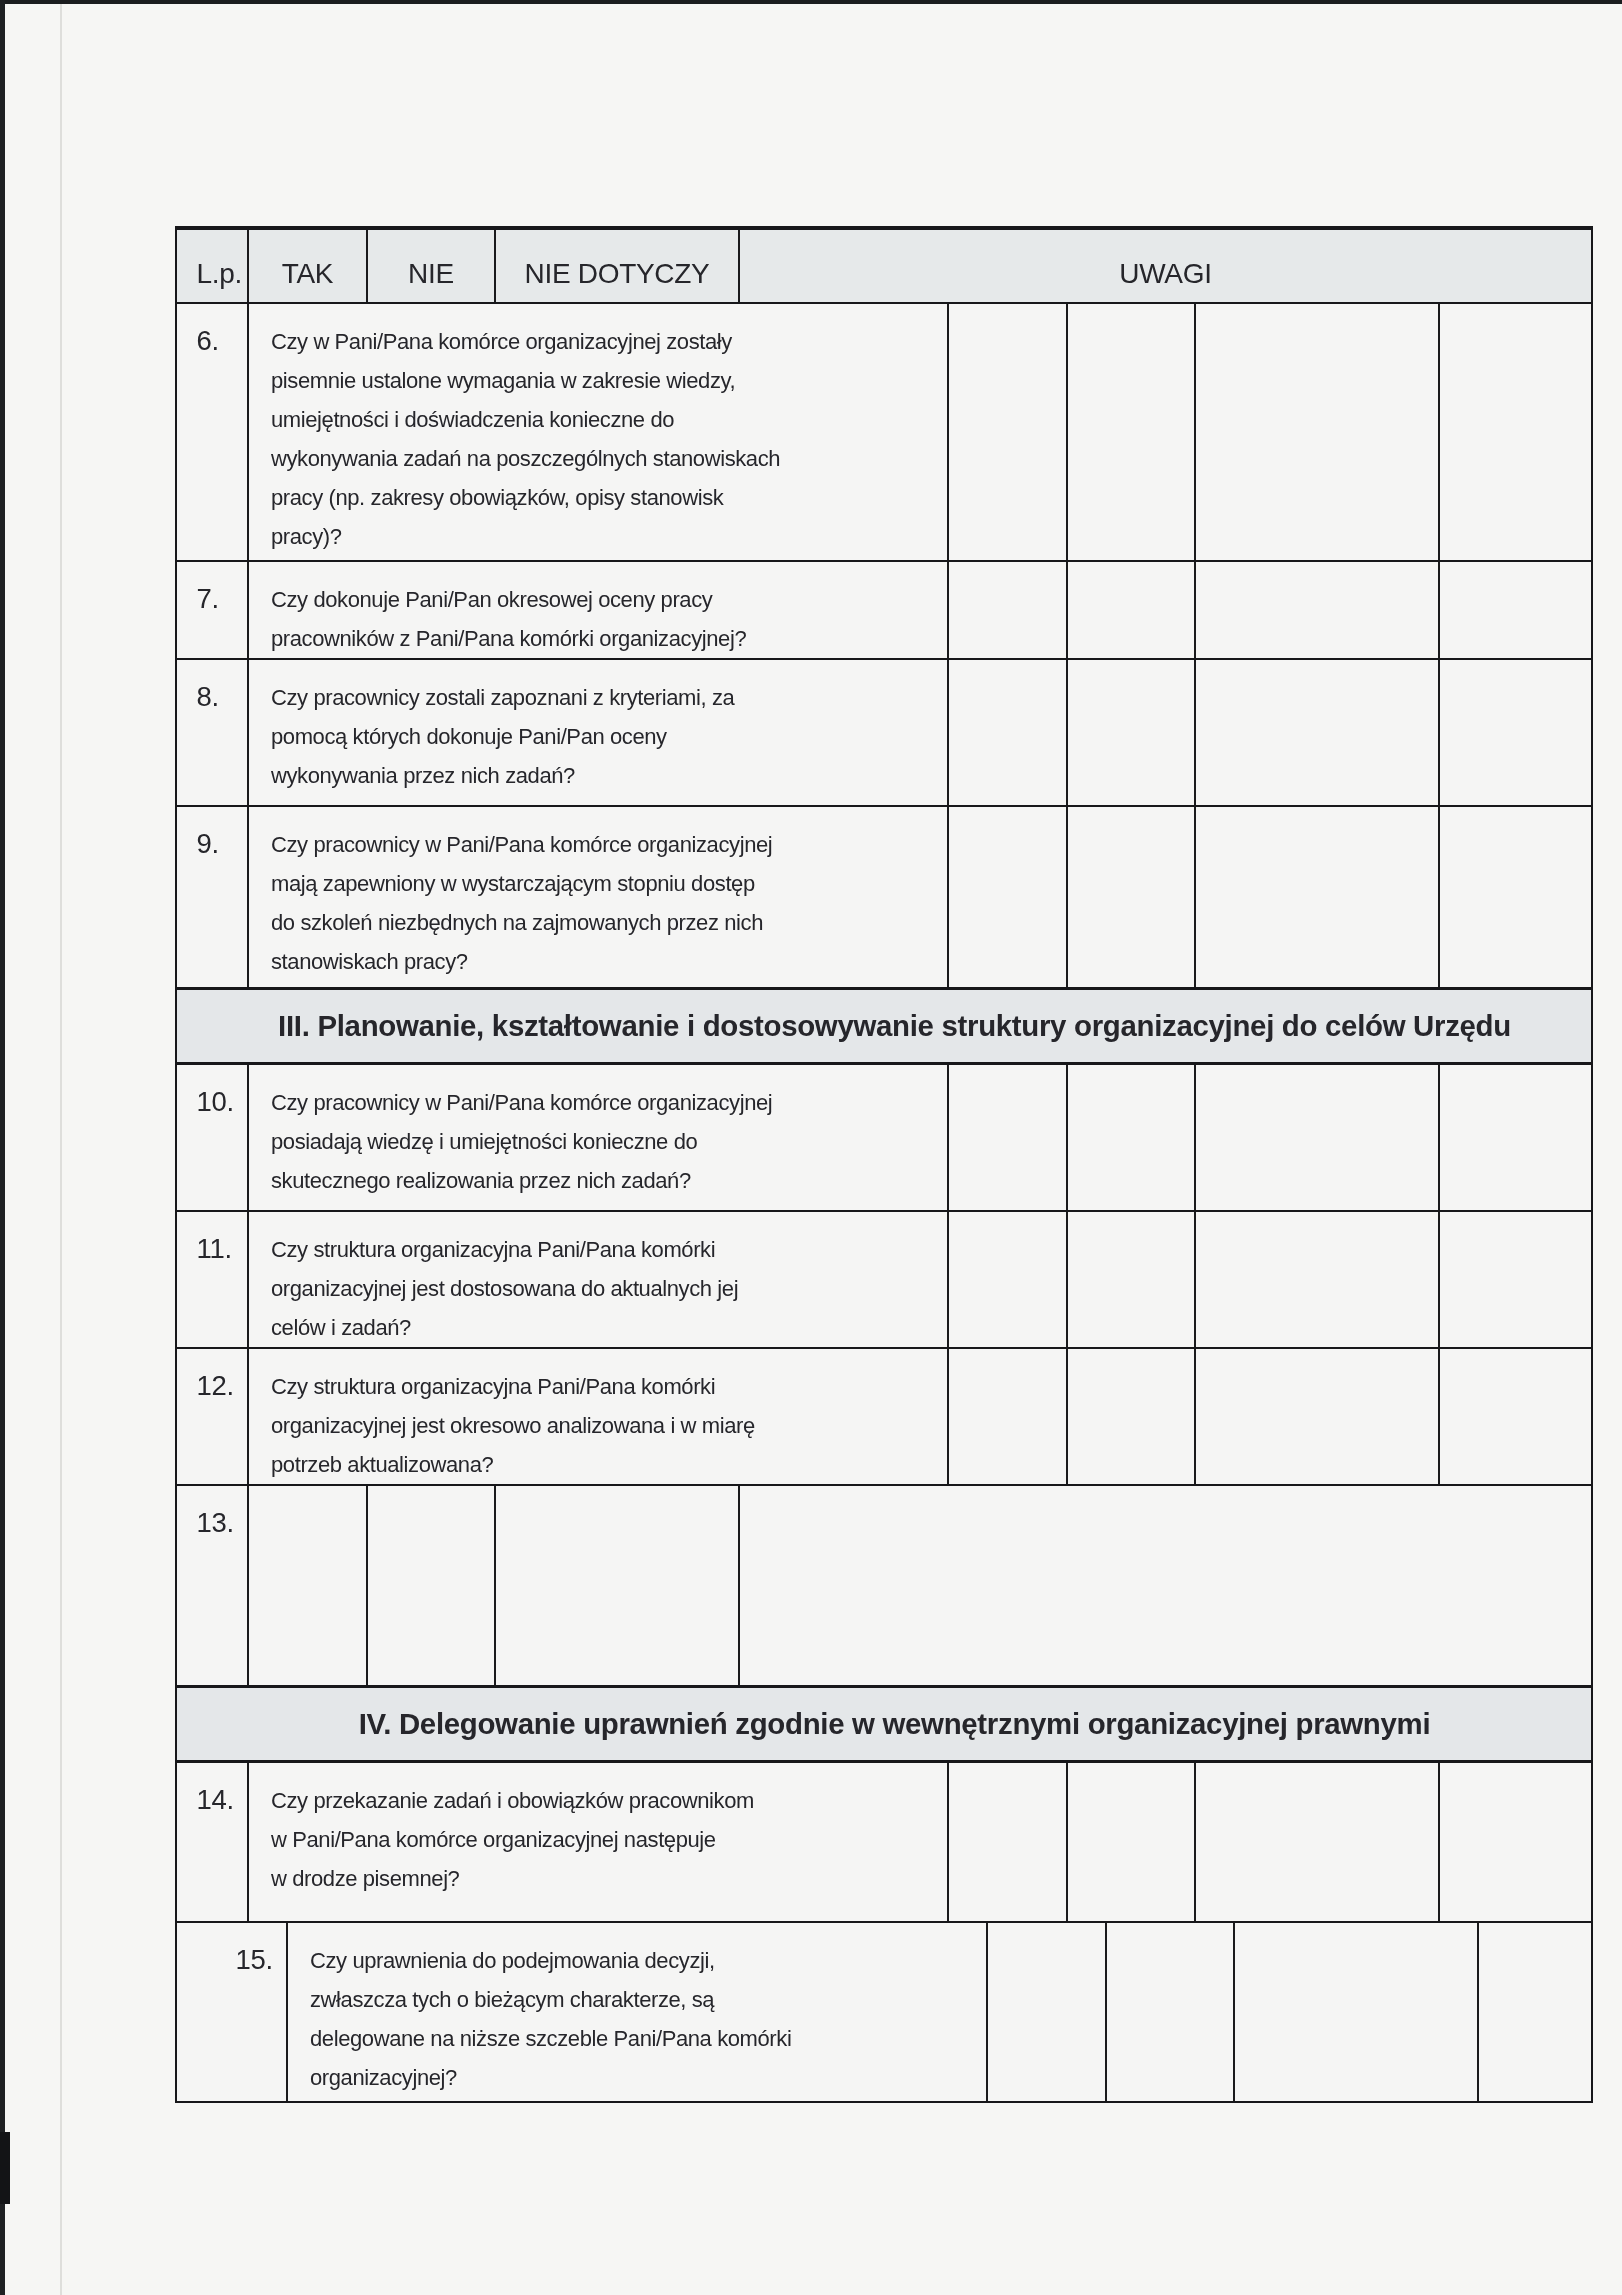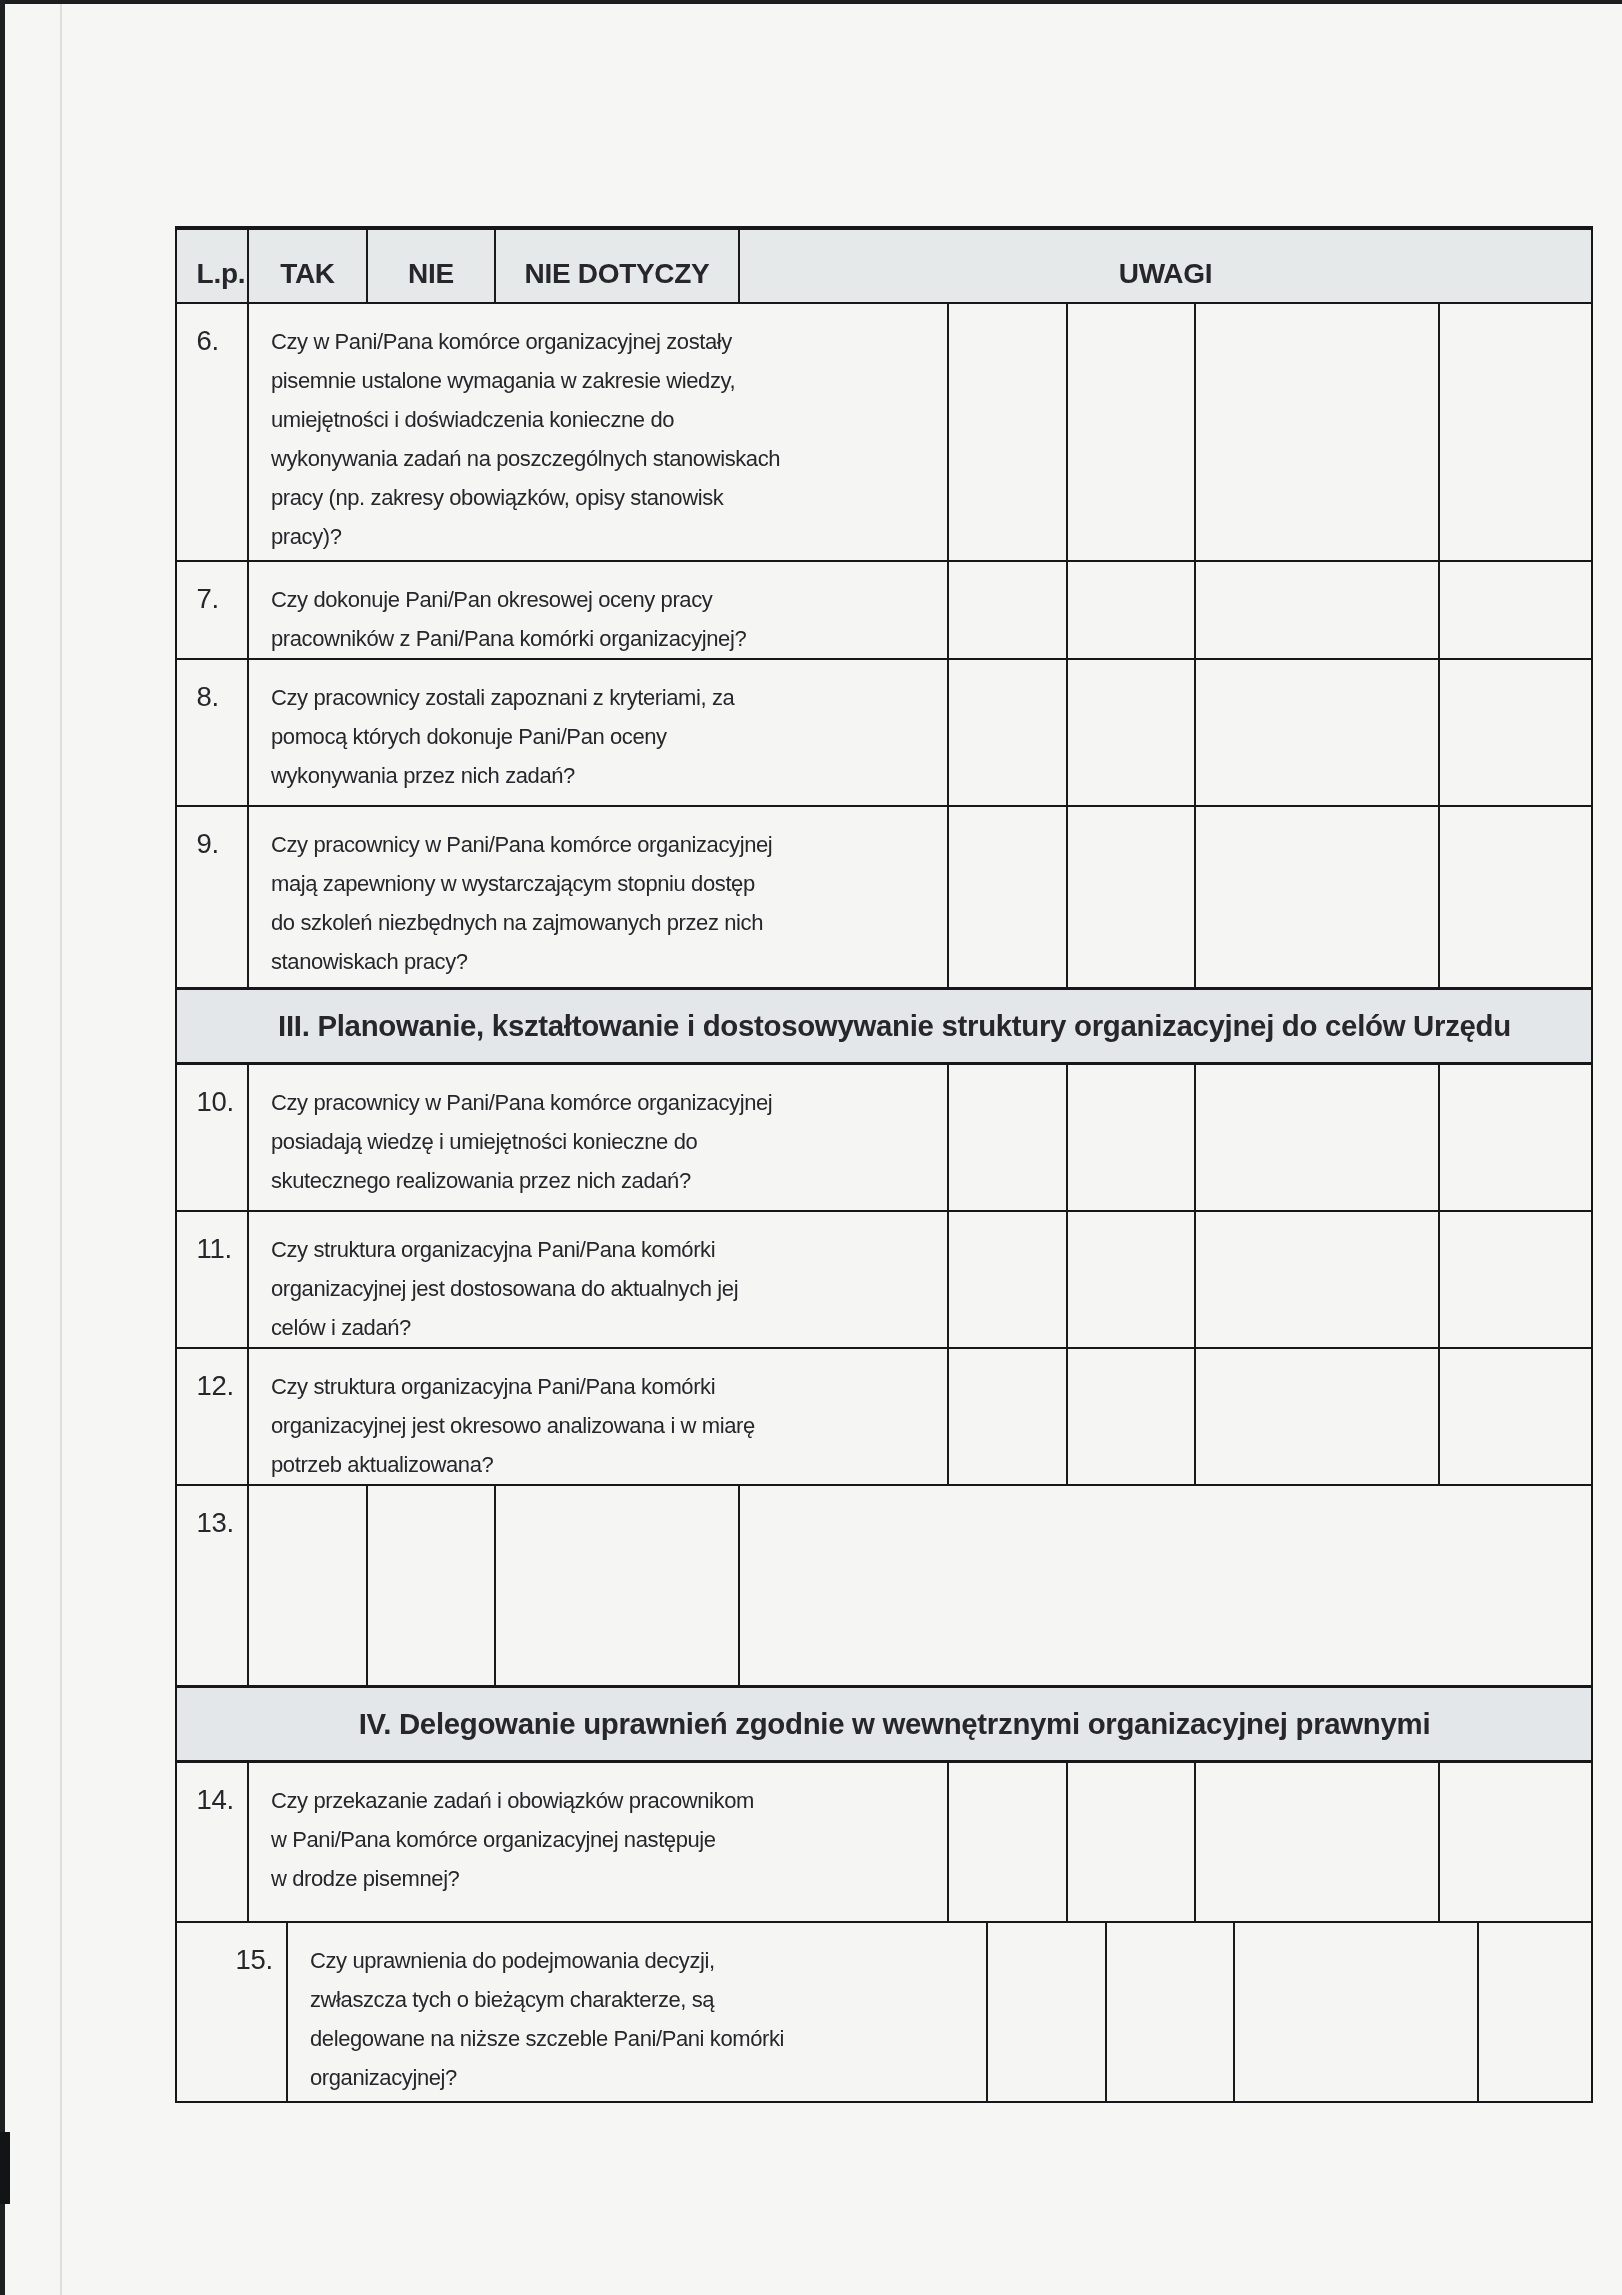--- a/index.html
+++ b/index.html
@@ -52,21 +52,21 @@
   .c-nie{width:128px;}
   .c-nd{width:244px;}
   .c-uw{flex:1;}
   .num{font-size:27.5px;line-height:37px;letter-spacing:-0.3px;}
   .question{
     font-size:22px;line-height:39px;letter-spacing:-0.4px;
     white-space:pre-line;
   }
   
   .header-row{height:74px;background:#e6e9ea;}
-  .header-row .cell{display:flex;align-items:center;padding-top:16px;font-weight:700;font-size:28px;letter-spacing:-0.3px;}
+  .header-row .cell{display:flex;align-items:center;padding-top:16px;font-weight:400;font-size:28px;letter-spacing:-0.3px;}
   .header-row .hc{justify-content:center;text-align:right;padding-left:3.9px;padding-right:3.9px;}
   
   .h-i0{height:258px;}
   .h-i1{height:98px;}
   .h-i2{height:147px;}
   .h-i3{height:183px;}
   .h-i5{height:147px;}
   .h-i6{height:137px;}
   .h-i7{height:137px;}
   .h-i8{height:202px;justify-content:center;}
@@ -223,21 +223,21 @@
       <div class="cell c-tak"></div>
       <div class="cell c-nie"></div>
       <div class="cell c-nd"></div>
       <div class="cell c-uw"></div>
     </div>
 
     <div class="row h-i11 last">
       <div class="cell c-lp num">15.</div>
       <div class="cell c-q question">Czy uprawnienia do podejmowania decyzji,
 zwłaszcza tych o bieżącym charakterze, są
-delegowane na niższe szczeble Pani/Pani komórki
+delegowane na niższe szczeble Pani/Pana komórki
 organizacyjnej?</div>
       <div class="cell c-tak"></div>
       <div class="cell c-nie"></div>
       <div class="cell c-nd"></div>
       <div class="cell c-uw"></div>
     </div>
 
   </div>
 </div>
 

